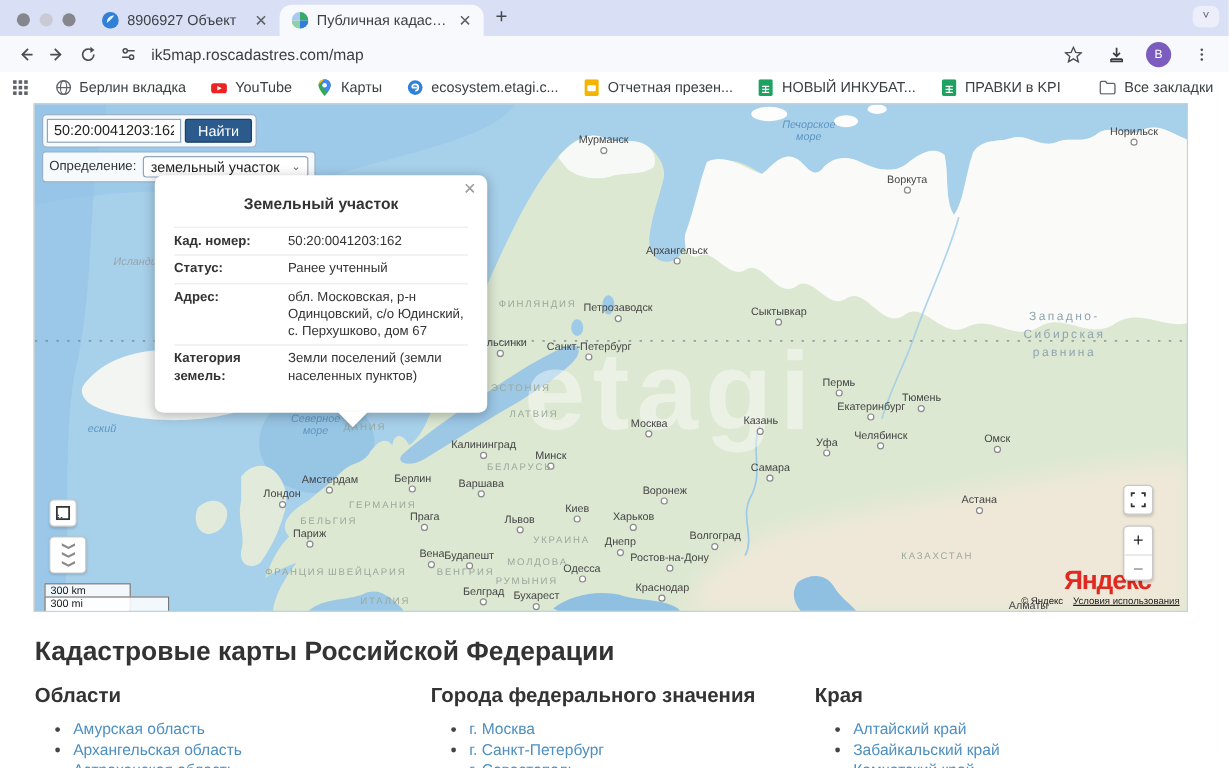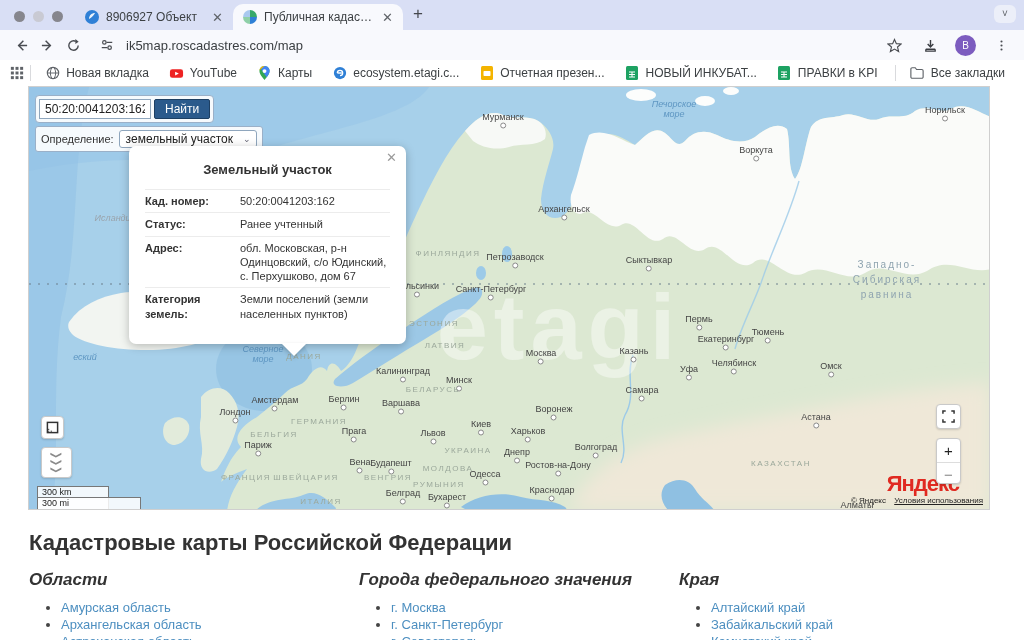--- a/index.html
+++ b/index.html
@@ -101,21 +101,21 @@
   .zbtn.minus { border-top:1px solid #ddd; color:#888; }
   .ylogo { position:absolute; right:30px; top:384px; font-size:22px; font-weight:bold; color:#e02a21;
            z-index:5; letter-spacing:-1px; }
   .attrib { position:absolute; right:6px; top:409px; font-size:8px; color:#222; z-index:5; }
   .attrib .terms { text-decoration:underline; margin-left:6px; }
 
   
   .footer { position:absolute; left:0; top:432px; width:1024px; }
   .f-title { font-size:22px; font-weight:bold; color:#333; margin:12px 0 0 29px; }
   .f-cols { display:flex; margin-top:14px; }
-  .f-col h3 { font-size:17px; font-weight:bold; color:#333; margin-bottom:10px;font-style:italic; }
+  .f-col h3 { font-size:17px; font-weight:bold; color:#333; margin-bottom:10px; }
   .f-col.c1 { margin-left:29px; width:330px; }
   .f-col.c2 { width:320px; }
   .f-col.c3 { width:300px; }
   .f-col ul { list-style:disc; margin-left:32px; margin-bottom:12px; }
   .f-col li { font-size:13px; color:#444; line-height:15px; margin-bottom:2px; }
   .flink { color:#4d8fc0; }
 </style>
 </head>
 <body>
 
@@ -218,21 +218,21 @@
   </span>
   <span class="bm-sep"></span>
   <span class="bm">
     <span class="bm-ic">
       <svg width="14" height="14" viewBox="0 0 16 16">
           <circle cx="8" cy="8" r="6.5" fill="none" stroke="#5f6368" stroke-width="1.3"></circle>
           <ellipse cx="8" cy="8" rx="3" ry="6.5" fill="none" stroke="#5f6368" stroke-width="1.1"></ellipse>
           <path d="M1.8 8 H14.2" stroke="#5f6368" stroke-width="1.1"></path>
         </svg>
     </span>
-    <span>Новая вкладка</span>
+    <span>Берлин вкладка</span>
   </span>
   <span class="bm">
     <span class="bm-ic">
       <svg width="15" height="15" viewBox="0 0 16 16">
           <rect x="1" y="3.5" width="14" height="9" rx="2.5" fill="#e22"></rect>
           <path d="M6.5 6 L10.5 8 L6.5 10 Z" fill="#fff"></path>
         </svg>
     </span>
     <span>YouTube</span>
   </span>

